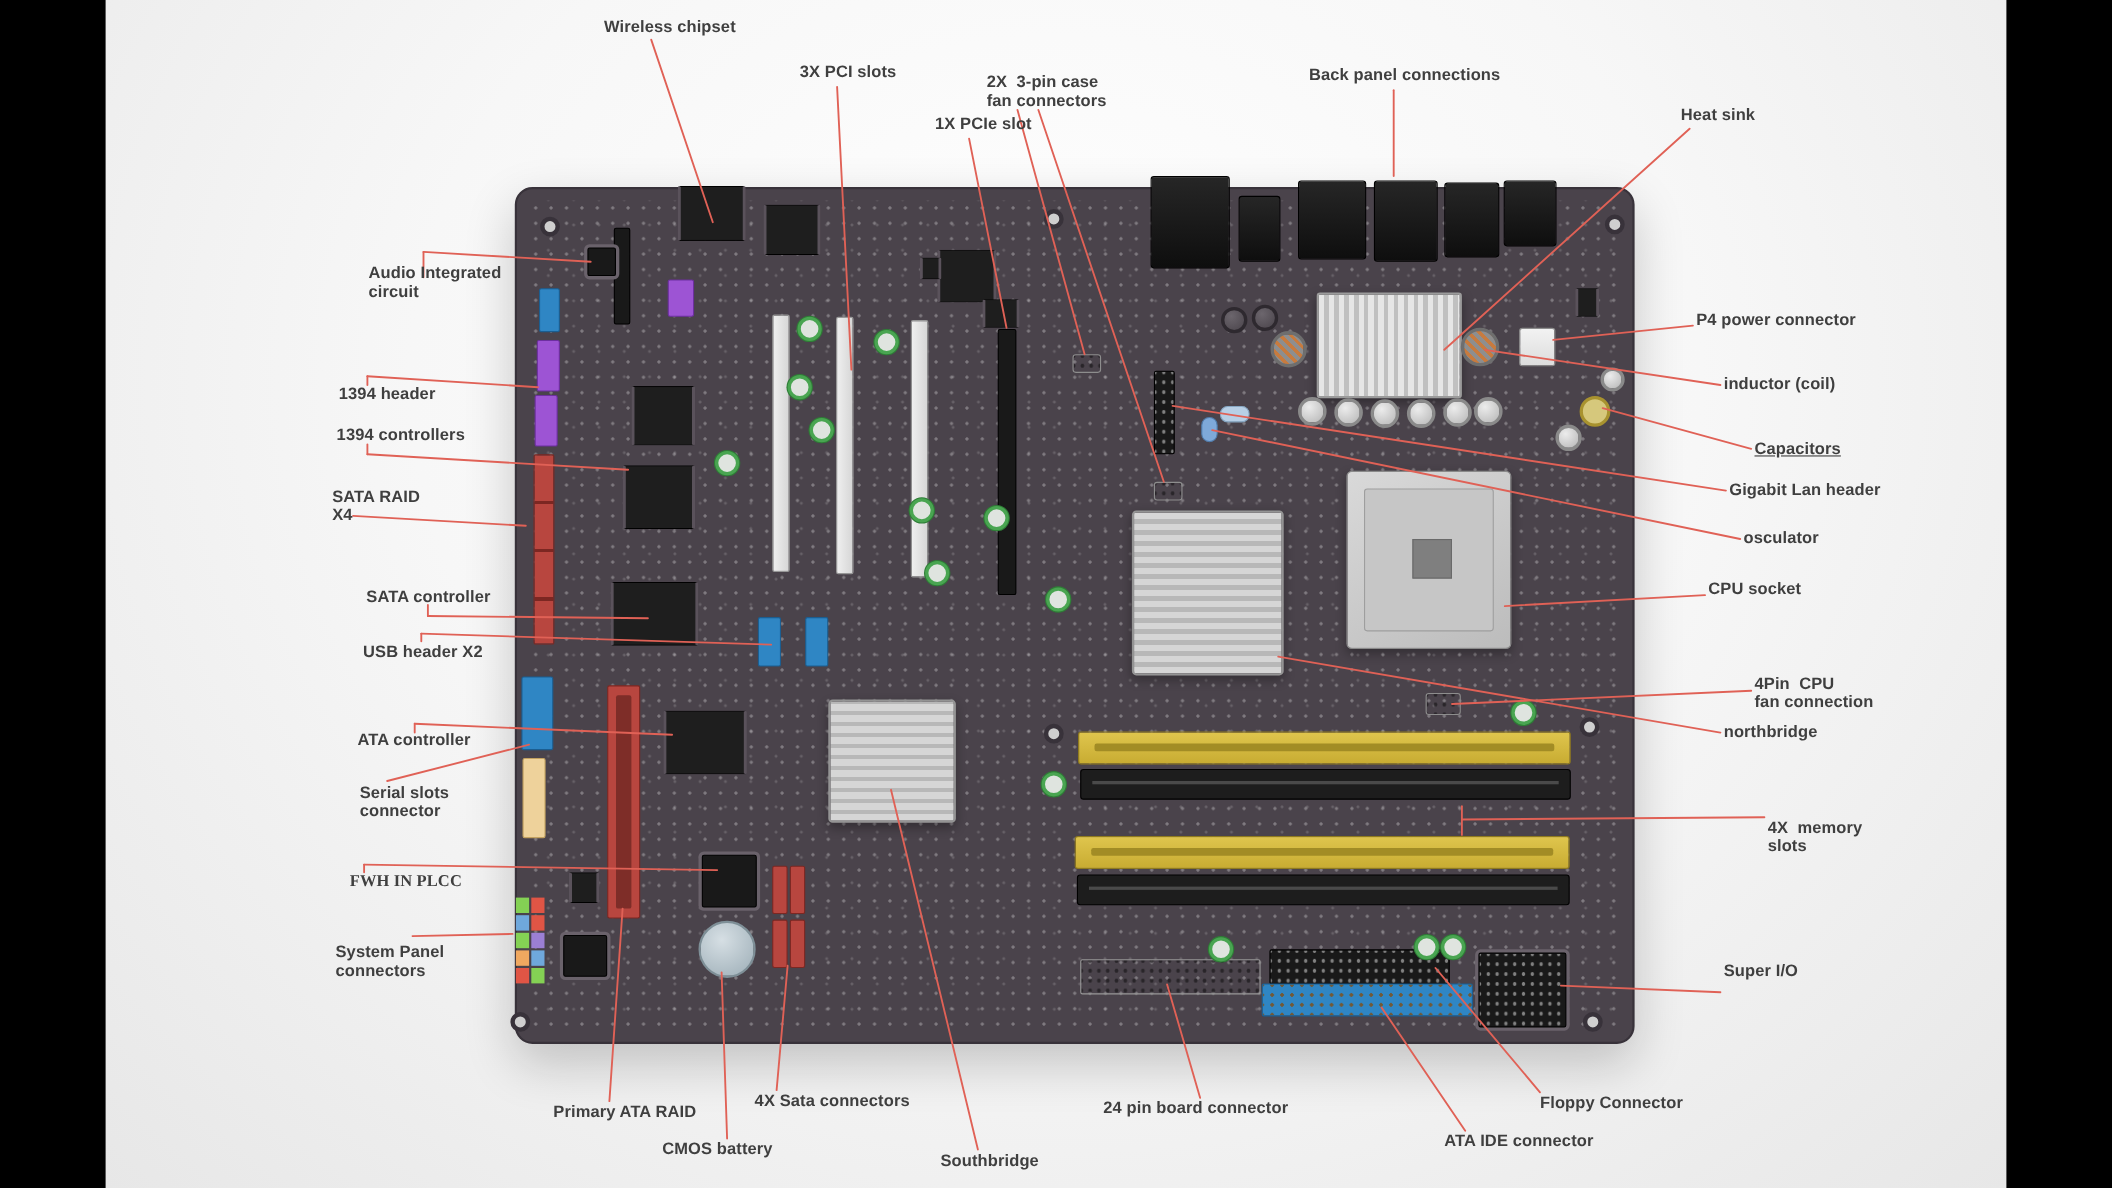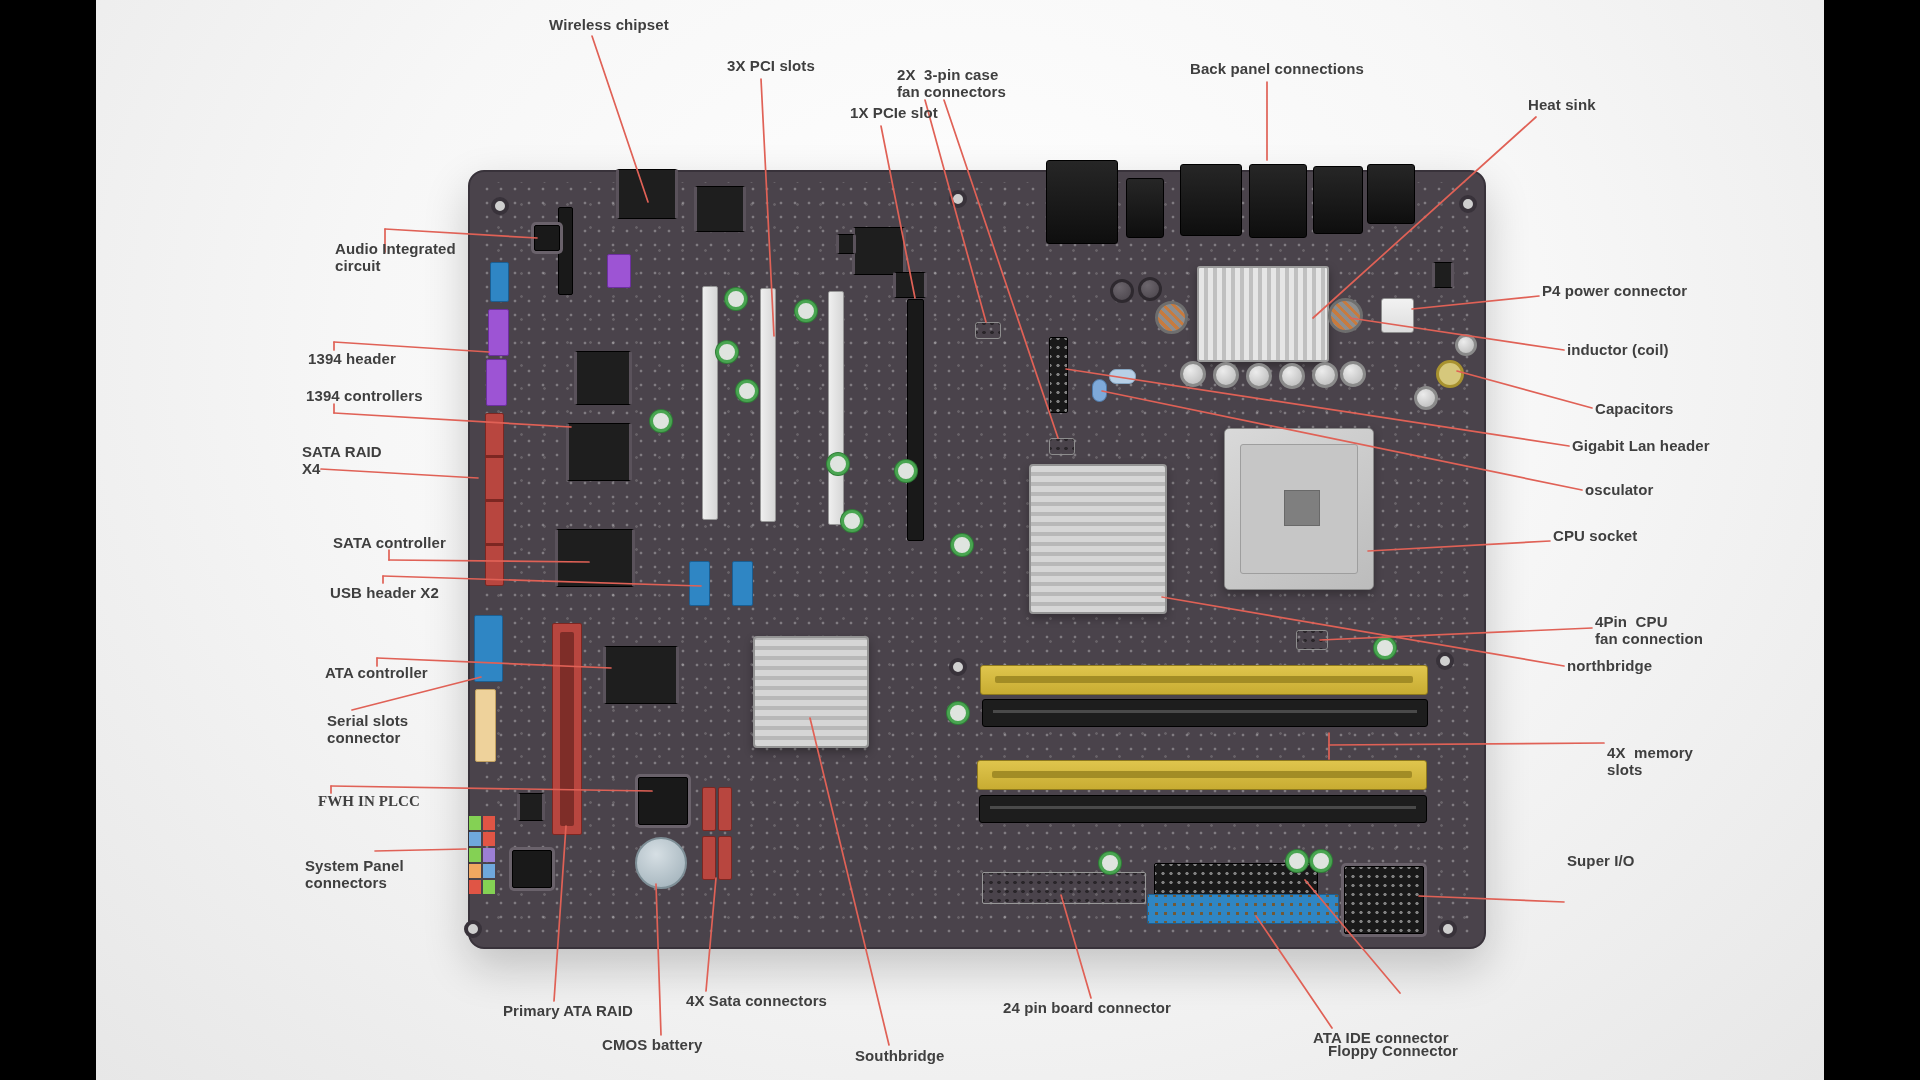--- a/index.html
+++ b/index.html
@@ -237,31 +237,31 @@
       <div class="label" style="left: 333px; top: 534px;">SATA controller</div>
       <div class="label" style="left: 330px; top: 584px;">USB header X2</div>
       <div class="label" style="left: 325px; top: 664px;">ATA controller</div>
       <div class="label" style="left: 327px; top: 712px;">Serial slots
 connector</div>
       <div class="label" style="left: 318px; top: 793px; font-family: Liberation Serif, serif;">FWH IN PLCC</div>
       <div class="label" style="left: 305px; top: 857px;">System Panel
 connectors</div>
       <div class="label" style="left: 1542px; top: 282px;">P4 power connector</div>
       <div class="label" style="left: 1567px; top: 341px;">inductor (coil)</div>
-      <div class="label" style="left: 1595px; top: 400px;">Capacitors</div>
+      <div class="label" style="left: 1595px; top: 400px; text-decoration: underline;">Capacitors</div>
       <div class="label" style="left: 1572px; top: 437px; text-align: right;">Gigabit Lan header</div>
       <div class="label" style="left: 1585px; top: 481px;">osculator</div>
       <div class="label" style="left: 1553px; top: 527px;">CPU socket</div>
       <div class="label" style="left: 1595px; top: 613px;">4Pin  CPU
 fan connection</div>
       <div class="label" style="left: 1567px; top: 657px;">northbridge</div>
       <div class="label" style="left: 1607px; top: 744px;">4X  memory
 slots</div>
-      <div class="label" style="left: 1567px; top: 852px; text-align: center;">Super I/O</div>
+      <div class="label" style="left: 1567px; top: 874px; text-align: center;">Super I/O</div>
       <div class="label" style="left: 503px; top: 1002px;">Primary ATA RAID</div>
       <div class="label" style="left: 602px; top: 1036px;">CMOS battery</div>
       <div class="label" style="left: 686px; top: 992px;">4X Sata connectors</div>
       <div class="label" style="left: 855px; top: 1047px;">Southbridge</div>
       <div class="label" style="left: 1003px; top: 999px;">24 pin board connector</div>
       <div class="label" style="left: 1313px; top: 1029px;">ATA IDE connector</div>
-      <div class="label" style="left: 1328px; top: 994px; margin-top: 48px;">Floppy Connector</div>
+      <div class="label" style="left: 1400px; top: 994px;">Floppy Connector</div>
     </div>
 </div>
 
 </body></html>

